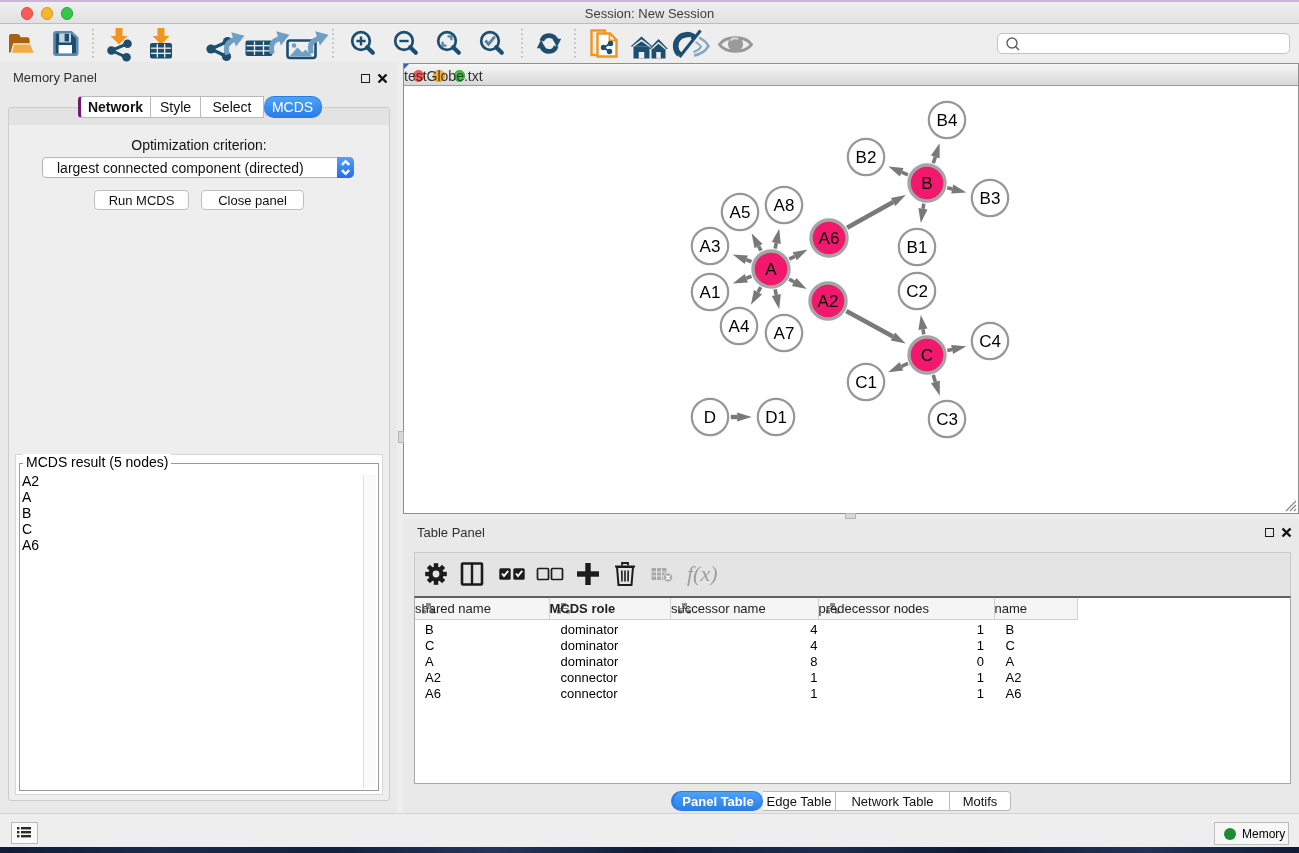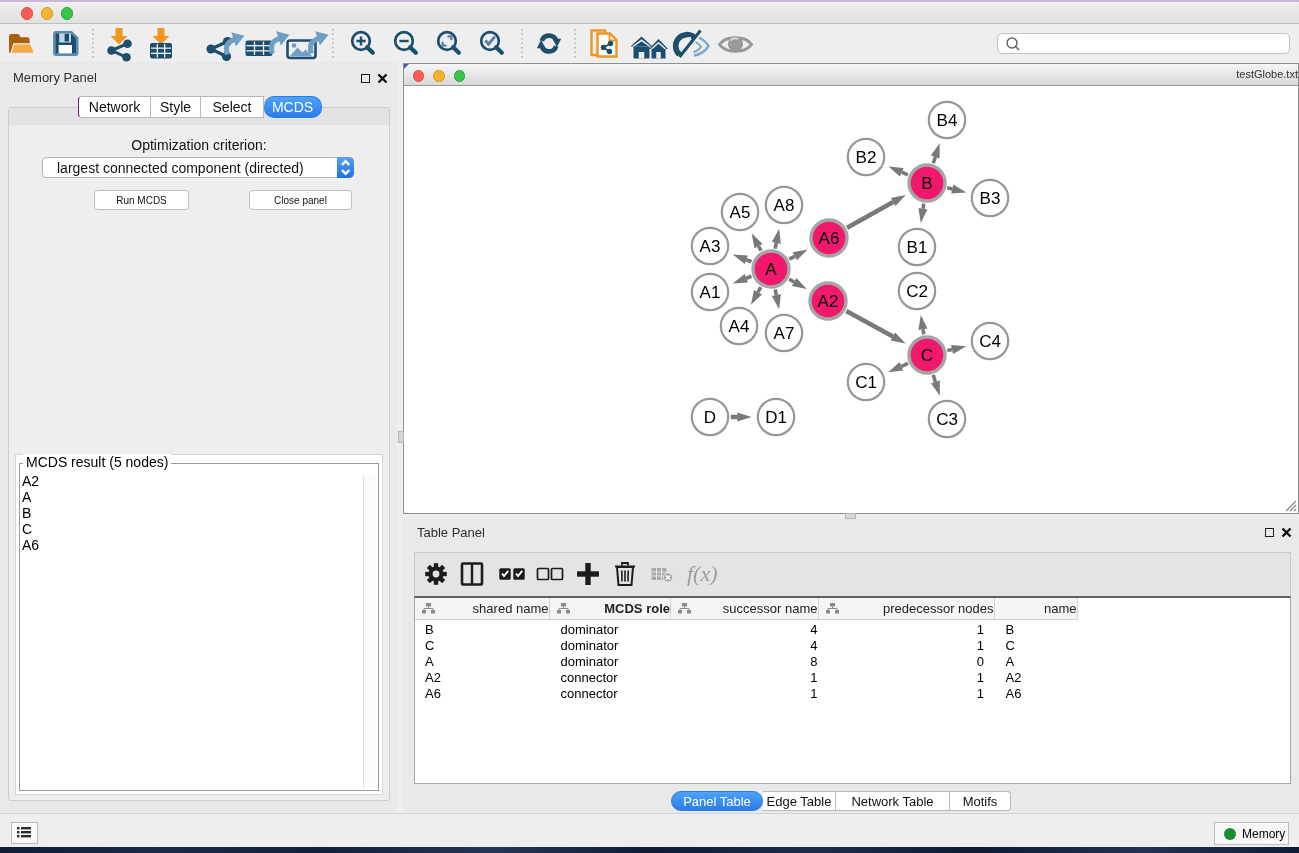--- a/index.html
+++ b/index.html
@@ -10,60 +10,61 @@
 #titlebar .title{position:absolute;left:0;right:0;top:4px;text-align:center;font-size:13px;color:#3c3c3c;}
 .tl{position:absolute;width:12.4px;height:12.4px;border-radius:50%;top:5.3px;}
 #toolbar{left:0;top:25px;width:1299px;height:37px;background:#eeeeee;}
 #searchbox{left:997px;top:33px;width:293px;height:21px;background:#fff;border:1px solid #c3c3c3;border-radius:5px;}
 #cpanel{left:0;top:62px;width:397px;height:751px;background:#e9e9e9;}
 #cpTitle{left:13px;top:70px;font-size:13px;color:#2f2f2f;}
 #cpFrame{left:8px;top:107px;width:382px;height:694px;background:#eeeeee;border:1px solid #cccccc;border-radius:3px;}
 #tabStrip{left:9px;top:108px;width:380px;height:17px;background:#e3e3e3;border-radius:2px 2px 0 0;}
 #segTabs{left:78px;top:96px;height:22px;display:flex;font-size:14px;}
 .seg{background:#fff;border:1px solid #b9b9b9;border-left:none;color:#111;display:flex;align-items:center;justify-content:center;}
-.seg.first{border-left:1px solid #701a75;border-radius:4px 0 0 4px;}
+.seg.first{border-left:3px solid #701a75;border-radius:4px 0 0 4px;font-weight:bold;}
 .seg.last{border-radius:0 4px 4px 0;}
 .seg.sel{background:linear-gradient(#4da2f8,#2a7de8);border-color:#2a7de8;color:#fff;border-radius:10px;}
 #optLabel{left:9px;top:137px;width:380px;text-align:center;font-size:14px;color:#111;}
 #combo{left:42px;top:157px;width:312px;height:21px;background:#fff;border:1px solid #b4b4b4;border-radius:4px;font-size:14px;color:#111;}
 #combo .cbtxt{position:absolute;left:14px;right:22px;top:2px;text-align:left;}
 #combo .cbtn{position:absolute;right:-1px;top:-1px;width:17.5px;height:21px;background:linear-gradient(#55a0f5,#1e6ff0);border-radius:0 5px 5px 0;}
-.btn{background:#fff;border:1px solid #c0c0c0;border-radius:4px;font-size:10px;color:#111;display:flex;align-items:center;justify-content:center;}
+.btn{background:#fff;border:1px solid #c0c0c0;border-radius:4px;font-size:13px;color:#111;display:flex;align-items:center;justify-content:center;}
 #btnRun{left:94px;top:190px;width:95px;height:20px;}
-#btnClose{left:201px;top:190px;width:103px;height:20px;margin-left:48px;}
+#btnClose{left:201px;top:190px;width:103px;height:20px;}
 #mcdsBox{left:15px;top:454px;width:368px;height:341px;background:#fff;border:1px solid #d6d6d6;}
 #mcdsField{position:absolute;left:3px;top:8px;right:3px;bottom:3px;border:1px solid #9a9a9a;}
 #mcdsLegend{position:absolute;left:3px;top:-10px;background:#fff;padding:0 3px;font-size:14px;color:#000;}
 #mcdsList{position:absolute;left:2px;top:9px;font-size:14px;color:#000;line-height:16px;}
 #mcdsSb{position:absolute;right:2px;top:11px;width:13px;bottom:2px;background:#fbfbfb;border-left:1px solid #e0e0e0;}
 #netwin{left:403px;top:63px;width:896px;height:451px;background:#fff;border:1px solid #8e8e8e;}
 #nettitle{position:absolute;left:0;top:0;width:100%;height:22px;background:linear-gradient(#f6f6f6,#d8d8d8);border-bottom:1px solid #9a9a9a;}
-#nettitle .title{position:absolute;left:8px;right:0;top:4px;text-align:right;font-size:11px;color:#333;}
+#nettitle .title{position:absolute;left:0;right:0;top:4px;text-align:left;font-size:14px;color:#333;}
 .tl2{position:absolute;width:11.5px;height:11.5px;border-radius:50%;top:6.2px;}
 #tpanel{left:403px;top:519px;width:896px;height:294px;background:#e9e9e9;}
 #tpTitle{left:417px;top:525px;font-size:13px;color:#2f2f2f;}
 #ttoolbar{left:414px;top:552px;width:877px;height:44px;background:#e4e4e4;border:1px solid #c9c9c9;border-bottom:none;}
 #ttable{left:414px;top:596px;width:877px;height:188px;background:#fff;border:1px solid #a8a8a8;border-top:2px solid #606060;font-size:13px;}
 #thead{position:absolute;left:0;top:0;width:662px;height:22px;background:#f5f5f5;border-bottom:1px solid #cfcfcf;}
 .thcell{position:absolute;top:0;height:22px;border-right:1px solid #d2d2d2;}
-.thcell .lbl{position:absolute;left:0;right:0;top:3px;text-align:right;font-size:13px;color:#222;}
+.thcell .lbl{position:absolute;left:0;right:0;top:3px;text-align:left;font-size:13px;color:#222;}
 .thcell svg{position:absolute;left:7px;top:5px;}
 .trow{position:absolute;font-size:13px;color:#000;}
 #btabs{left:671px;top:791px;height:20px;display:flex;font-size:13px;}
 #statusbar{left:0;top:813px;width:1299px;height:34px;background:#eeeeee;border-top:1px solid #d2d2d2;}
 #listbtn{left:11px;top:822px;width:27px;height:22px;background:#fafafa;border:1px solid #b9b9b9;}
 #membtn{left:1214px;top:822px;width:75px;height:23px;background:#f7f7f7;border:1px solid #bdbdbd;font-size:12px;color:#000;display:flex;align-items:center;}
 #desk{left:0;top:847px;width:1299px;height:6px;background:linear-gradient(90deg,#101c36,#1b2a4a 12%,#12203c 25%,#25355a 38%,#101c36 50%,#1d2c4e 63%,#0f1b34 75%,#223156 88%,#101c36);}
 </style></head>
 <body>
 <div class="abs" id="deskTop"></div>
 <div class="abs" id="titlebar">
   <div class="tl" style="left:21px;background:#fb5b56;border:0.5px solid #d94f44;"></div>
   <div class="tl" style="left:41px;background:#f8b42e;border:0.5px solid #d29a27;"></div>
   <div class="tl" style="left:60.5px;background:#35c649;border:0.5px solid #2aa63c;"></div>
+  <div class="title">Session: New Session</div>
 </div>
 <div class="abs" id="toolbar"><svg width="1299" height="37">
       <path d="M9,27.5 L9,11 Q9,9 11,9 L17.5,9 Q19.2,9 19.8,10.5 L20.6,12.2 L27.5,12.2 Q29.5,12.2 29.5,14.2 L29.5,19.5" fill="#a8610f"></path>
 <path d="M9,27.5 L9,16 L29.5,16 L29.5,27.5 Z" fill="#a8610f"></path>
 <path d="M13.8,18.8 L30.6,18.8 L34.6,28.3 L11,28.3 Z" fill="#f6a947" stroke="#eeeeee" stroke-width="1.3"></path>
       <path d="M56,7.2 L71.3,7.2 L77.2,13.1 L77.2,28 Q77.2,29.6 75.6,29.6 L56,29.6 Q54.4,29.6 54.4,28 L54.4,8.8 Q54.4,7.2 56,7.2 Z" fill="#1e4c6c" stroke="#5b8cb0" stroke-width="2.6"></path>
 <rect x="59.2" y="8.3" width="11.8" height="9.2" fill="#c2d4e2"></rect>
 <rect x="64.6" y="8.8" width="4.4" height="7.6" fill="#1e4c6c"></rect>
 <rect x="58.6" y="20" width="13.4" height="8.4" fill="#ffffff"></rect>
       <line x1="93" y1="4" x2="93" y2="34" stroke="#9e9e9e" stroke-width="1.2" stroke-dasharray="1.5,3"></line>

